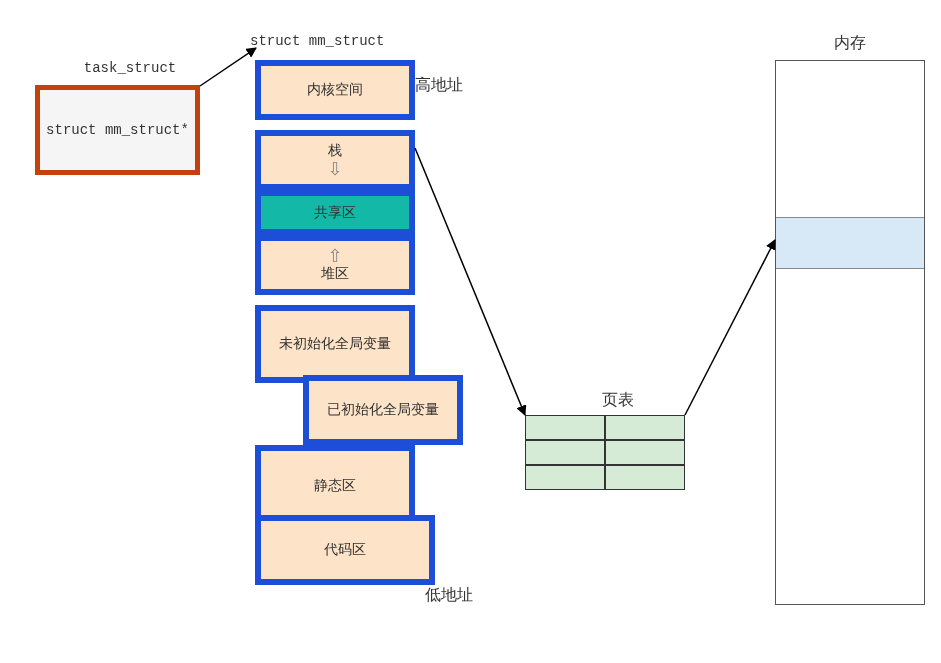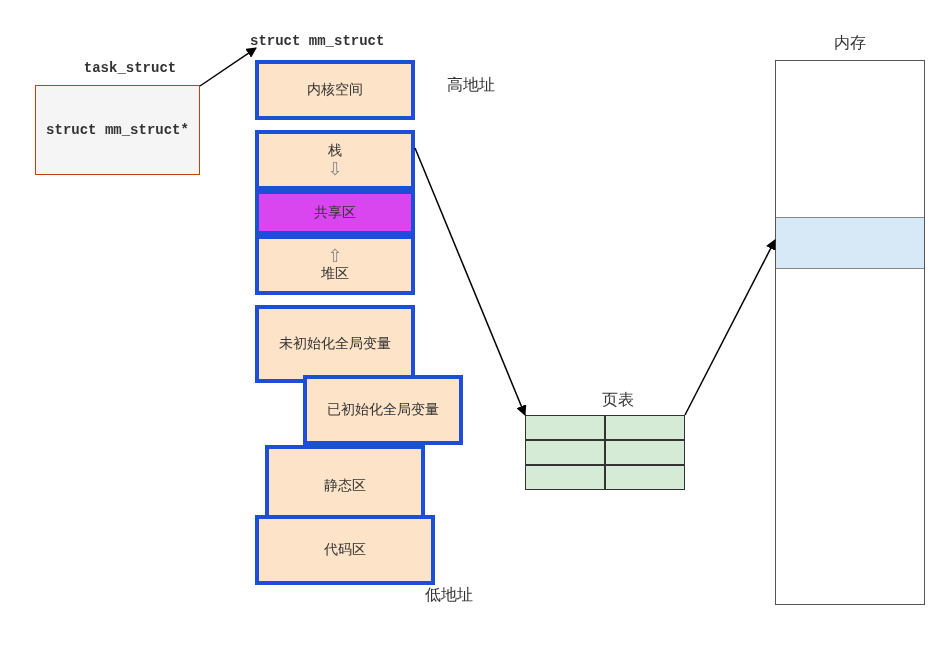--- a/index.html
+++ b/index.html
@@ -14,42 +14,41 @@
   }
   .label {
     position: absolute;
     font-size: 16px;
     color: #333;
     text-align: center;
   }
   .mono {
     font-family: "Courier New", Consolas, monospace;
     font-size: 14px;
-    font-weight: bold;
   }
   .box {
     position: absolute;
     box-sizing: border-box;
     display: flex;
     align-items: center;
     justify-content: center;
     font-size: 14px;
     color: #333;
   }
   .task-box {
-    border: 1px solid #c2410c;
+    border: 5px solid #c2410c;
     background: #f5f5f5;
     flex-direction: column;
   }
   .mm-cell {
-    border: 4px solid #1d4ed8;
+    border: 6px solid #1d4ed8;
     background: #fde3c7;
   }
   .mm-shared {
-    background: #d946ef;
+    background: #14b8a6;
   }
   .pt-cell {
     border: 1px solid #333;
     background: #d6ebd6;
   }
   .mem-outer {
     border: 1px solid #555;
     background: #ffffff;
   }
   .mem-band {
@@ -68,21 +67,21 @@
 <body>
 
 <div class="label mono" style="left:60px; top:60px; width:140px;">task_struct</div>
 
 <div class="box task-box" style="left:35px; top:85px; width:165px; height:90px;">
   <span class="mono">struct mm_struct*</span>
 </div>
 
 <div class="label mono" style="left:250px; top:33px; width:160px; text-align:left;">struct mm_struct</div>
 
-<div class="label" style="left:447px; top:75px;">高地址</div>
+<div class="label" style="left:415px; top:75px;">高地址</div>
 
 <div class="label" style="left:425px; top:585px;">低地址</div>
 
 <div class="box mm-cell" style="left:255px; top:60px; width:160px; height:60px;">内核空间</div>
 
 <div class="box mm-cell" style="left:255px; top:130px; width:160px; height:60px; flex-direction:column;">
   <span>栈</span>
   <span style="font-size:18px; color:#888; line-height:1;">⇩</span>
 </div>
 
@@ -90,21 +89,21 @@
 
 <div class="box mm-cell" style="left:255px; top:235px; width:160px; height:60px; flex-direction:column;">
   <span style="font-size:18px; color:#888; line-height:1;">⇧</span>
   <span>堆区</span>
 </div>
 
 <div class="box mm-cell" style="left:255px; top:305px; width:160px; height:78px;">未初始化全局变量</div>
 
 <div class="box mm-cell" style="left:255px; top:375px; width:160px; height:70px;margin-left:48px;">已初始化全局变量</div>
 
-<div class="box mm-cell" style="left:265px; top:445px; width:160px; height:82px;">静态区</div>
+<div class="box mm-cell" style="left:255px; top:445px; width:160px; height:82px;">静态区</div>
 
 <div class="box mm-cell" style="left:255px; top:515px; width:180px; height:70px;">代码区</div>
 
 <div class="label" style="left:588px; top:390px; width:60px;">页表</div>
 
 <div class="box pt-cell" style="left:525px; top:415px; width:80px; height:25px;"></div>
 <div class="box pt-cell" style="left:605px; top:415px; width:80px; height:25px;"></div>
 <div class="box pt-cell" style="left:525px; top:440px; width:80px; height:25px;"></div>
 <div class="box pt-cell" style="left:605px; top:440px; width:80px; height:25px;"></div>
 <div class="box pt-cell" style="left:525px; top:465px; width:80px; height:25px;"></div>

